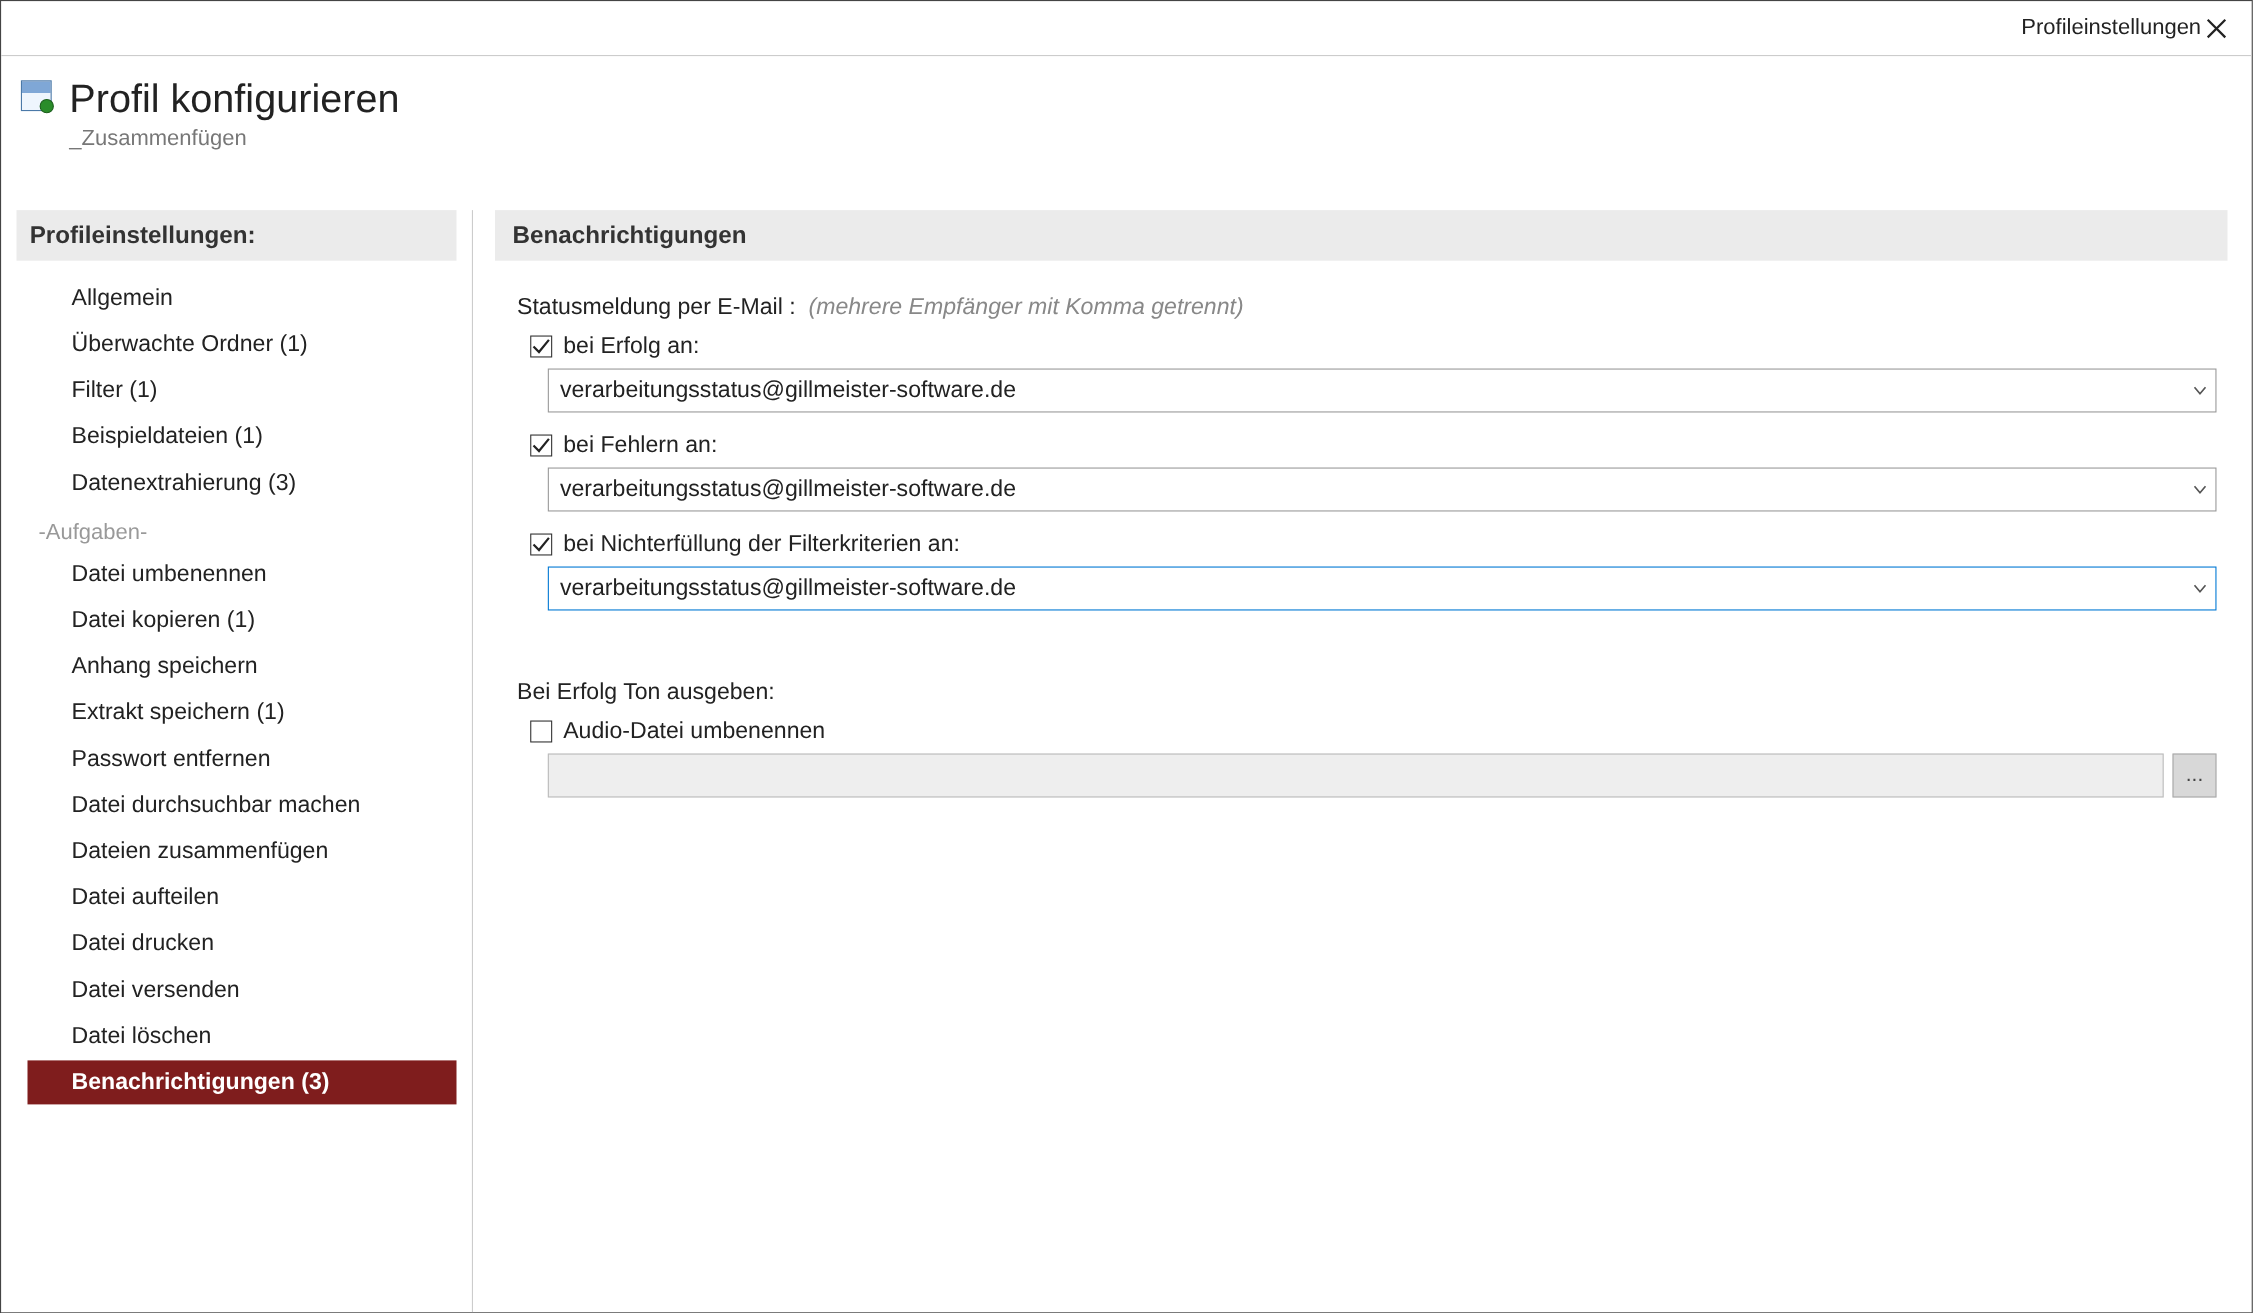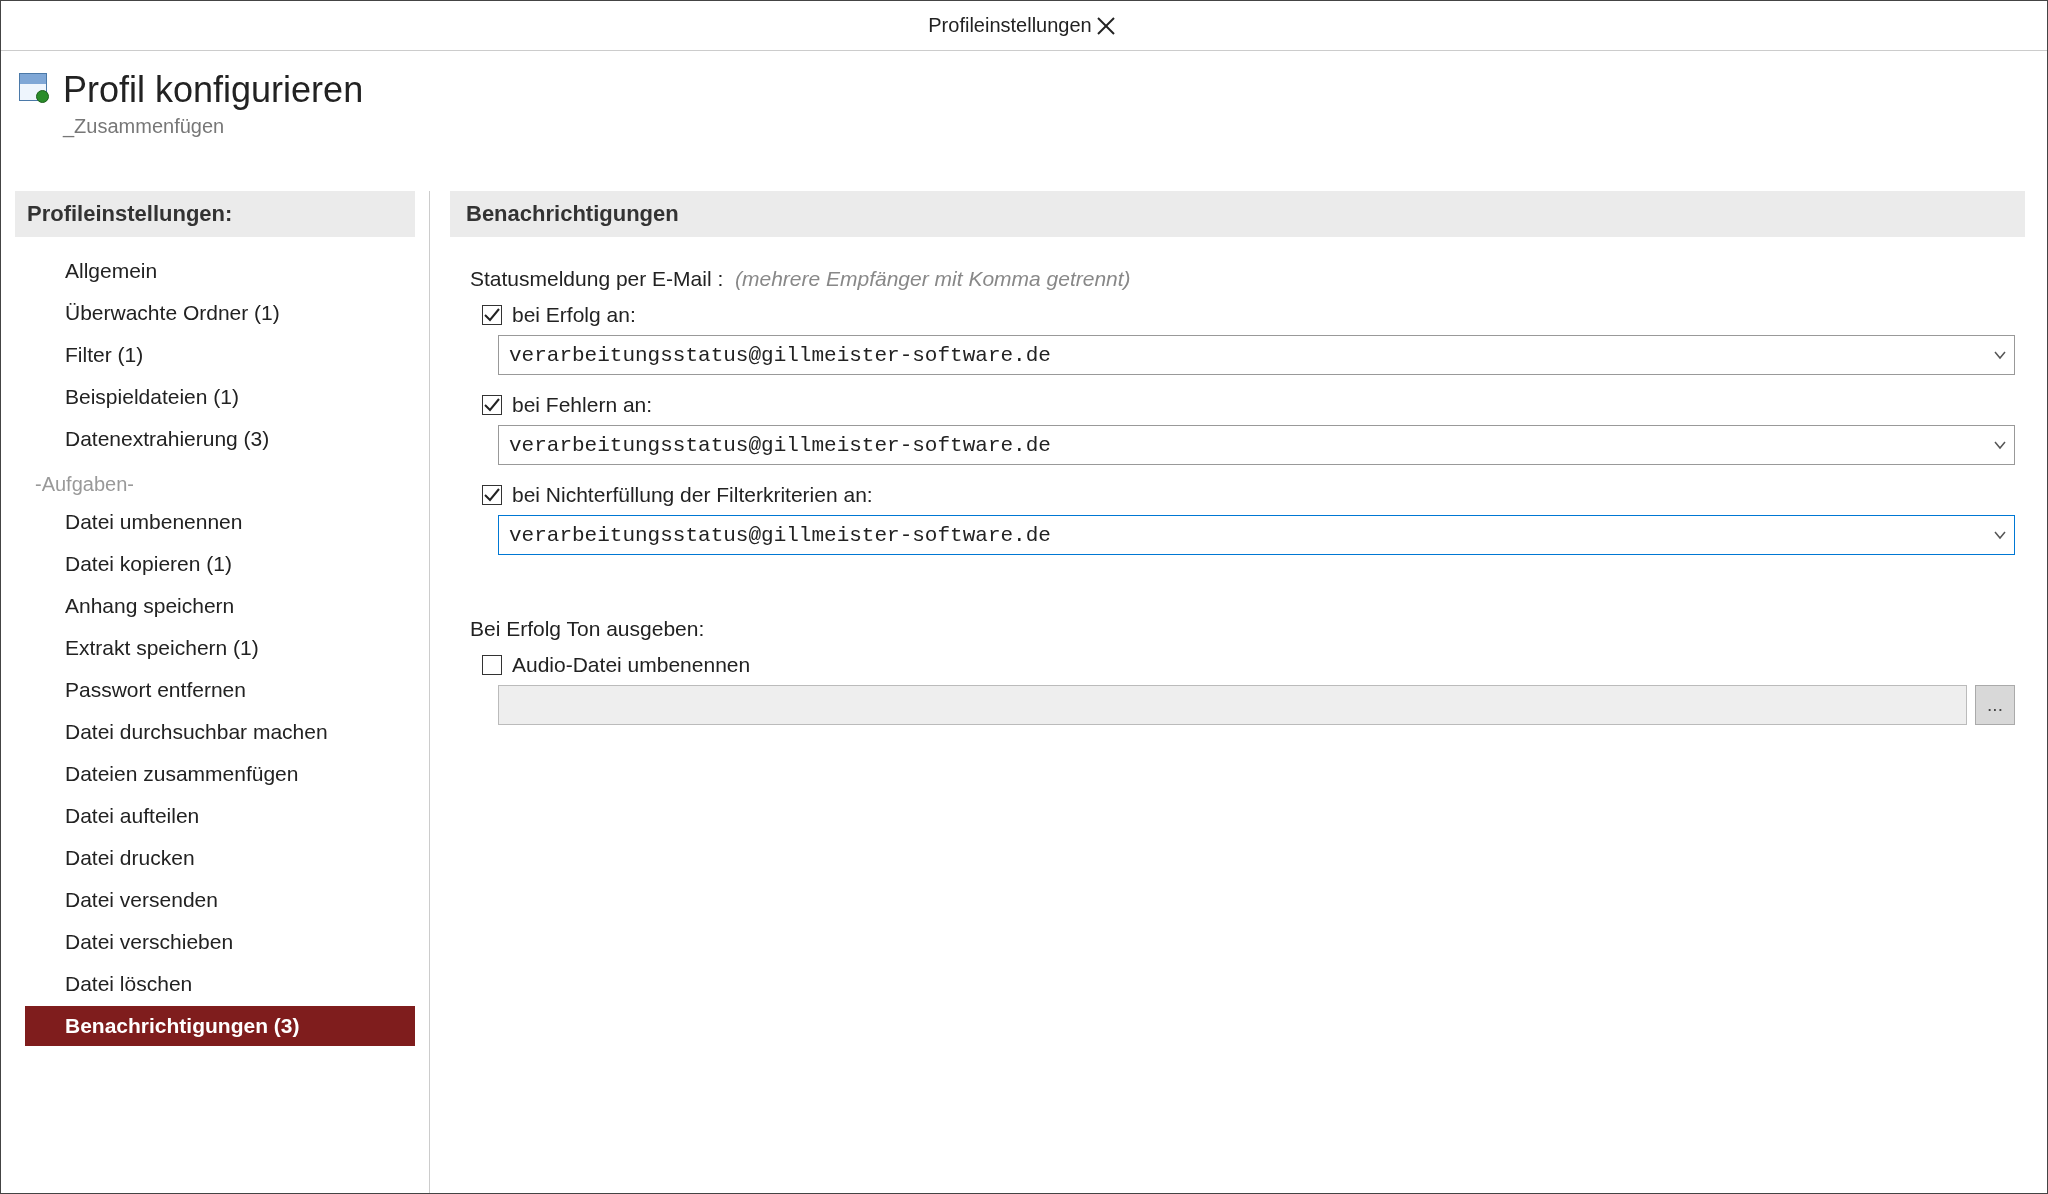--- a/index.html
+++ b/index.html
@@ -9,21 +9,21 @@
     height: 1194px;
     background: #fff;
     border: 1px solid #444;
     position: relative;
     overflow: hidden;
   }
 
   
   .titlebar {
     display: flex;
-    justify-content: center;
+    justify-content: flex-end;
     align-items: center;
     height: 50px;
     padding: 0 18px;
     border-bottom: 1px solid #ccc;
   }
   .titlebar .title { font-size: 20px; color: #222; }
   .close-x {
     width: 28px; height: 28px;
     cursor: pointer;
     display: flex; align-items: center; justify-content: center;
@@ -153,21 +153,21 @@
   }
   .combo input {
     flex: 1;
     border: none;
     outline: none;
     font-size: 21px;
     color: #222;
     padding: 4px 10px;
     background: transparent;
     height: 100%;
-    font-family: Liberation Mono, monospace;
+    font-family: Liberation Sans, sans-serif;
   }
   .combo.focused { border-color: #0078d4; }
   .combo-arrow {
     width: 28px; height: 100%;
     display: flex; align-items: center; justify-content: center;
     cursor: pointer;
   }
 
   .file-row {
     display: flex;
@@ -236,21 +236,20 @@
     <div class="sidebar-item">Datei umbenennen</div>
     <div class="sidebar-item">Datei kopieren (1)</div>
     <div class="sidebar-item">Anhang speichern</div>
     <div class="sidebar-item">Extrakt speichern (1)</div>
     <div class="sidebar-item">Passwort entfernen</div>
     <div class="sidebar-item">Datei durchsuchbar machen</div>
     <div class="sidebar-item">Dateien zusammenfügen</div>
     <div class="sidebar-item">Datei aufteilen</div>
     <div class="sidebar-item">Datei drucken</div>
     <div class="sidebar-item">Datei versenden</div>
-    <div class="sidebar-item">Datei verschieben</div>
     <div class="sidebar-item">Datei löschen</div>
 
     <div class="sidebar-item selected">Benachrichtigungen (3)</div>
   </div>
 
   <div class="vsep"></div>
 
   <div class="main">
     <div class="main-header">Benachrichtigungen</div>
 

